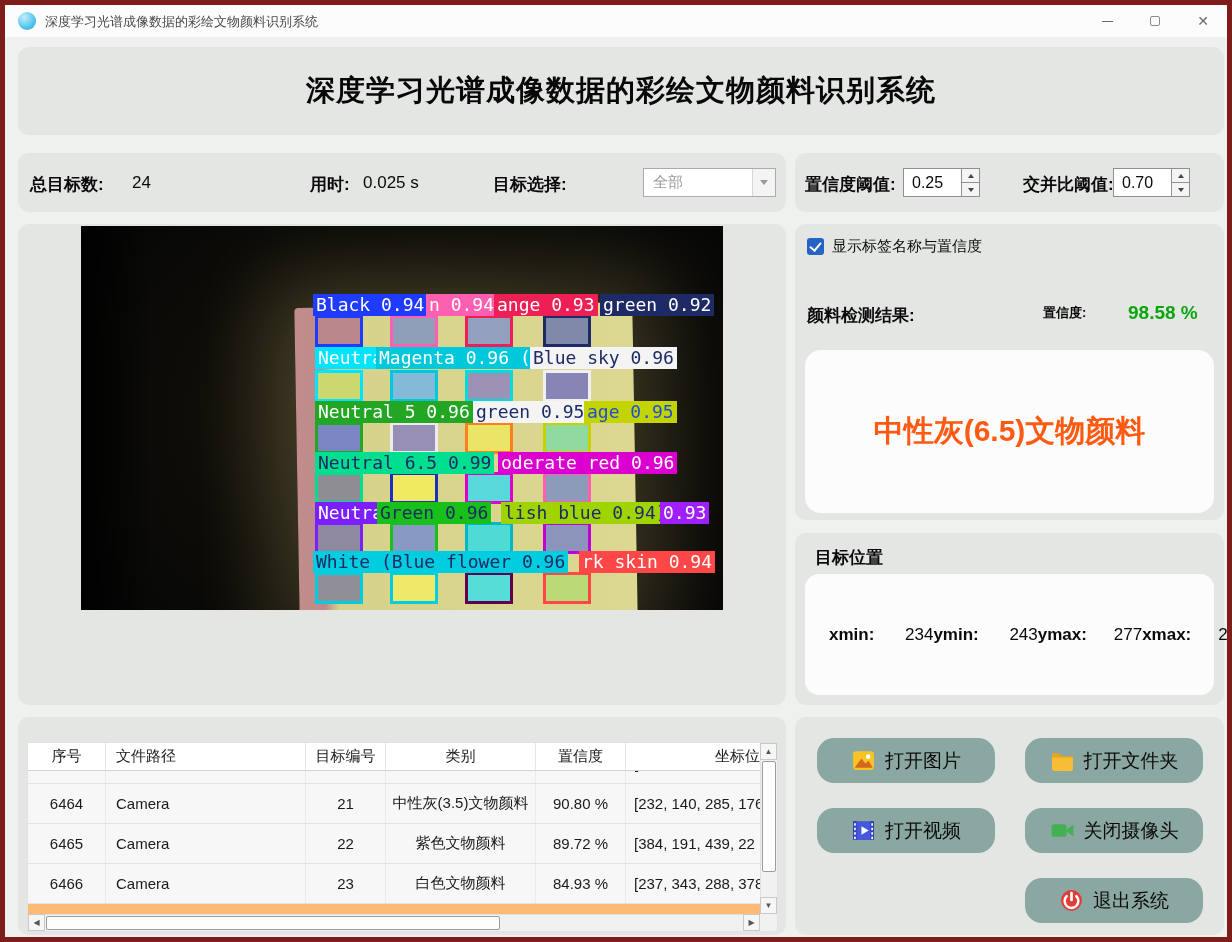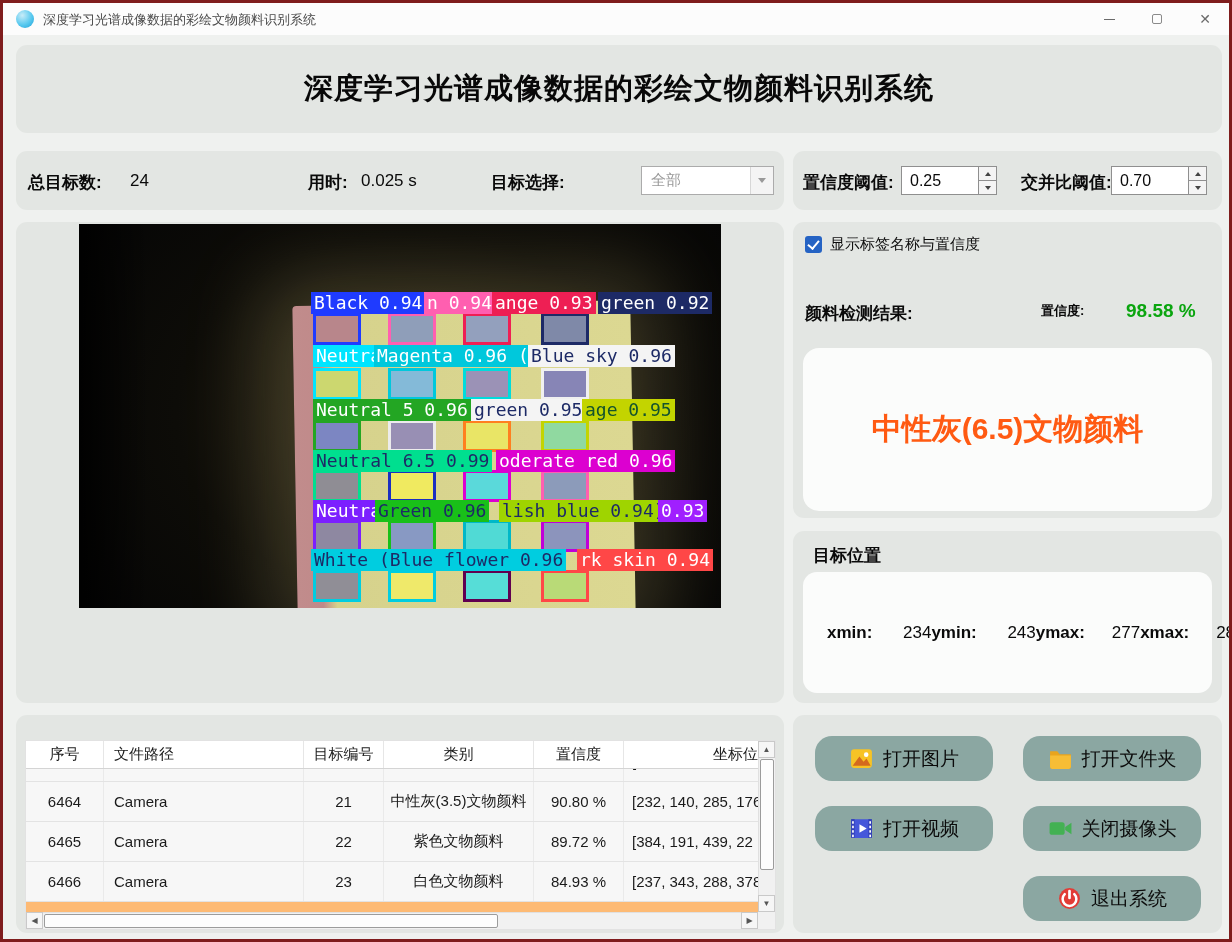--- a/index.html
+++ b/index.html
@@ -1,18 +1,18 @@
 <!DOCTYPE html>
 <html><head>
 <meta charset="utf-8">
 <style>
   * { margin:0; padding:0; box-sizing:border-box; }
   body { background:#888; font-family:"Liberation Sans", sans-serif; }
   .app { position:relative; width:1232px; height:942px; background:#eff1ef; overflow:hidden;
-         border:3px solid #7f1d1d; }
+         border:5px solid #7f1d1d; }
 
   
   .titlebar { position:absolute; left:0; top:0; width:100%; height:32px; background:#fcfcfc; }
   .app-icon { position:absolute; left:13px; top:7px; width:18px; height:18px; border-radius:50%;
               background:radial-gradient(circle at 35% 30%, #c8ecf8, #58c9ef 55%, #1f9fd6); }
   .title-text { position:absolute; left:40px; top:8px; font-size:13px; color:#4a4a4a; }
   .win-controls { position:absolute; right:0; top:0; height:32px; display:flex; }
   .win-btn { width:48px; height:32px; display:flex; align-items:center; justify-content:center; color:#6a6a6a; font-size:14px; }
   .min-glyph { width:11px; height:1px; background:#6a6a6a; display:block; }
   .max-glyph { width:10px; height:10px; border:1px solid #8a8a8a; border-radius:2px; display:block; }
@@ -27,21 +27,21 @@
   .stat-label { position:absolute; top:20px; font-size:17px; font-weight:bold; color:#0a0a0a; }
   .stat-value { position:absolute; top:20px; font-size:17px; color:#0a0a0a; }
 
   .dropdown { position:absolute; left:625px; top:15px; width:133px; height:29px; background:#fff;
               border:1px solid #ababab; display:flex; align-items:center; }
   .dropdown-value { font-size:15px; color:#9a9a9a; padding-left:9px; }
   .dropdown-arrow { margin-left:auto; width:23px; height:100%; border-left:1px solid #d7d7d7;
                     display:flex; align-items:center; justify-content:center; background:#f4f4f4; }
   .dropdown-arrow i { width:0; height:0; border:4px solid transparent; border-top:5px solid #9a9a9a; margin-top:4px; }
 
-  .spinbox { position:absolute; top:15px; width:96px; height:29px; background:#fff; border:1px solid #8f8f8f; display:flex; }
+  .spinbox { position:absolute; top:15px; width:77px; height:29px; background:#fff; border:1px solid #8f8f8f; display:flex; }
   .spin-value { flex:1; font-size:16px; color:#0a0a0a; padding:5px 0 0 8px; }
   .spin-arrows { width:18px; display:flex; flex-direction:column; border-left:1px solid #8f8f8f; }
   .spin-btn { flex:1; display:flex; align-items:center; justify-content:center; background:#f4f4f4; }
   .spin-btn.up { border-bottom:1px solid #8f8f8f; }
   .spin-btn.up i { width:0; height:0; border:3px solid transparent; border-bottom:4px solid #444; margin-top:-3px;}
   .spin-btn.down i { width:0; height:0; border:3px solid transparent; border-top:4px solid #444; margin-bottom:-3px;}
 
   
   .image-panel { left:13px; top:219px; width:768px; height:481px; }
   .photo { position:absolute; left:63px; top:2px; width:642px; height:384px; overflow:hidden;
@@ -205,21 +205,21 @@
           <div class="patch" style="left: 462px; top: 346px; width: 48px; height: 32px; background: rgb(185, 218, 119); border-color: rgb(255, 71, 71);"></div>
           <div class="det-label" style="left: 232px; top: 68px; background: rgb(31, 59, 255); color: rgb(255, 255, 255);">Black 0.94</div>
           <div class="det-label" style="left: 345px; top: 68px; background: rgb(255, 95, 176); color: rgb(255, 255, 255);">n 0.94</div>
           <div class="det-label" style="left: 413px; top: 68px; background: rgb(238, 31, 84); color: rgb(255, 255, 255);">ange 0.93</div>
           <div class="det-label" style="left: 519px; top: 68px; background: rgb(29, 42, 102); color: rgb(255, 255, 255);">green 0.92</div>
           <div class="det-label" style="left: 234px; top: 121px; background: rgb(0, 229, 255); color: rgb(255, 255, 255);">Neutral</div>
           <div class="det-label" style="left: 295px; top: 121px; background: rgb(0, 200, 220); color: rgb(255, 255, 255);">Magenta 0.96 (</div>
           <div class="det-label" style="left: 449px; top: 121px; background: rgb(244, 244, 244); color: rgb(29, 42, 102);">Blue sky 0.96</div>
           <div class="det-label" style="left: 234px; top: 175px; background: rgb(35, 166, 35); color: rgb(255, 255, 255);">Neutral 5 0.96</div>
           <div class="det-label" style="left: 392px; top: 175px; background: rgb(244, 244, 244); color: rgb(29, 42, 102);">green 0.95</div>
-          <div class="det-label" style="left: 503px; top: 175px; background: rgb(195, 212, 0); color: #14532d; text-align: center;">age 0.95</div>
+          <div class="det-label" style="left: 503px; top: 175px; background: rgb(195, 212, 0); color: #1d4ed8; text-align: center;">age 0.95</div>
           <div class="det-label" style="left: 234px; top: 226px; background: rgb(0, 223, 143); color: rgb(29, 42, 102);">Neutral 6.5 0.99</div>
           <div class="det-label" style="left: 417px; top: 226px; background: rgb(220, 0, 208); color: rgb(255, 255, 255);">oderate red 0.96</div>
           <div class="det-label" style="left: 234px; top: 276px; background: rgb(124, 31, 255); color: rgb(255, 255, 255);">Neutral</div>
           <div class="det-label" style="left: 296px; top: 276px; background: rgb(25, 192, 25); color: rgb(29, 42, 102);">Green 0.96</div>
           <div class="det-label" style="left: 420px; top: 276px; background: rgb(159, 212, 0); color: rgb(29, 42, 102);">lish blue 0.94)</div>
           <div class="det-label" style="left: 579px; top: 276px; background: rgb(160, 31, 255); color: rgb(255, 255, 255);">0.93</div>
           <div class="det-label" style="left: 232px; top: 325px; background: rgb(0, 205, 224); color: rgb(29, 42, 102);">White (Blue flower 0.96</div>
           <div class="det-label" style="left: 498px; top: 325px; background: rgb(255, 71, 71); color: rgb(255, 255, 255);">rk skin 0.94</div>
         </div>
     </div>

